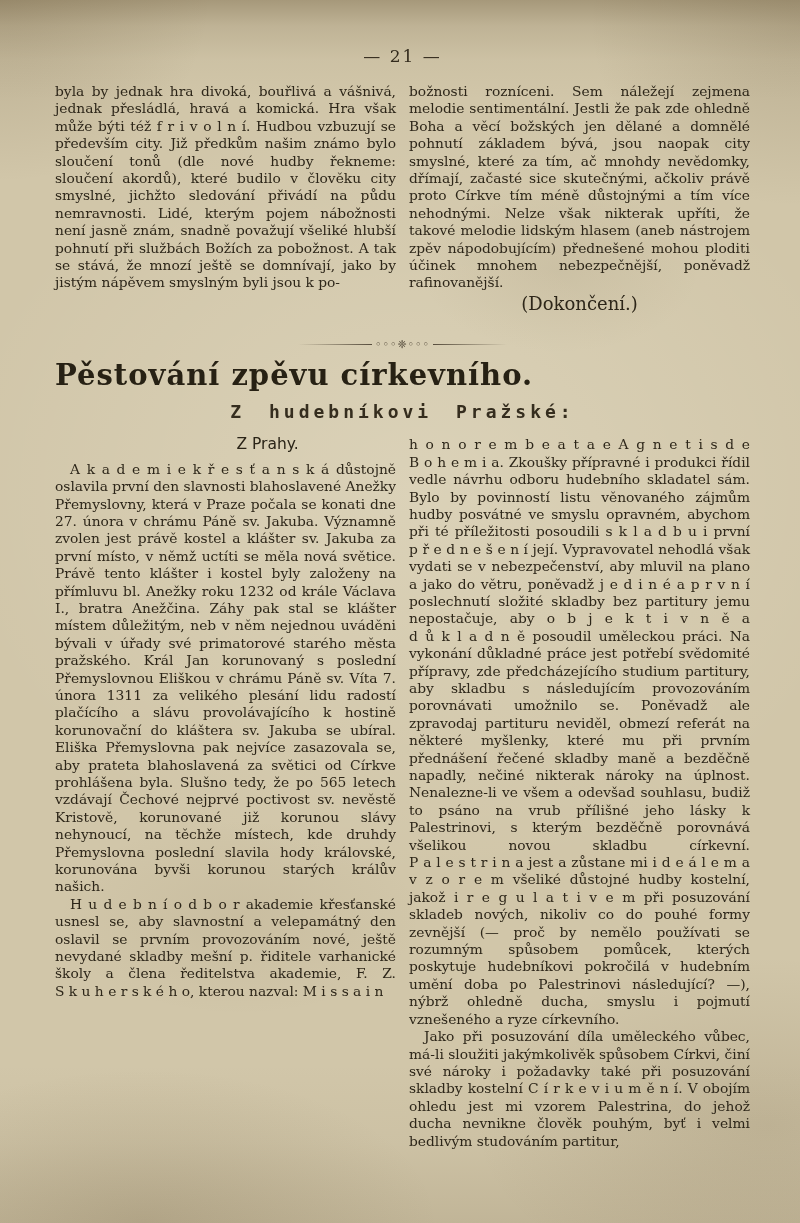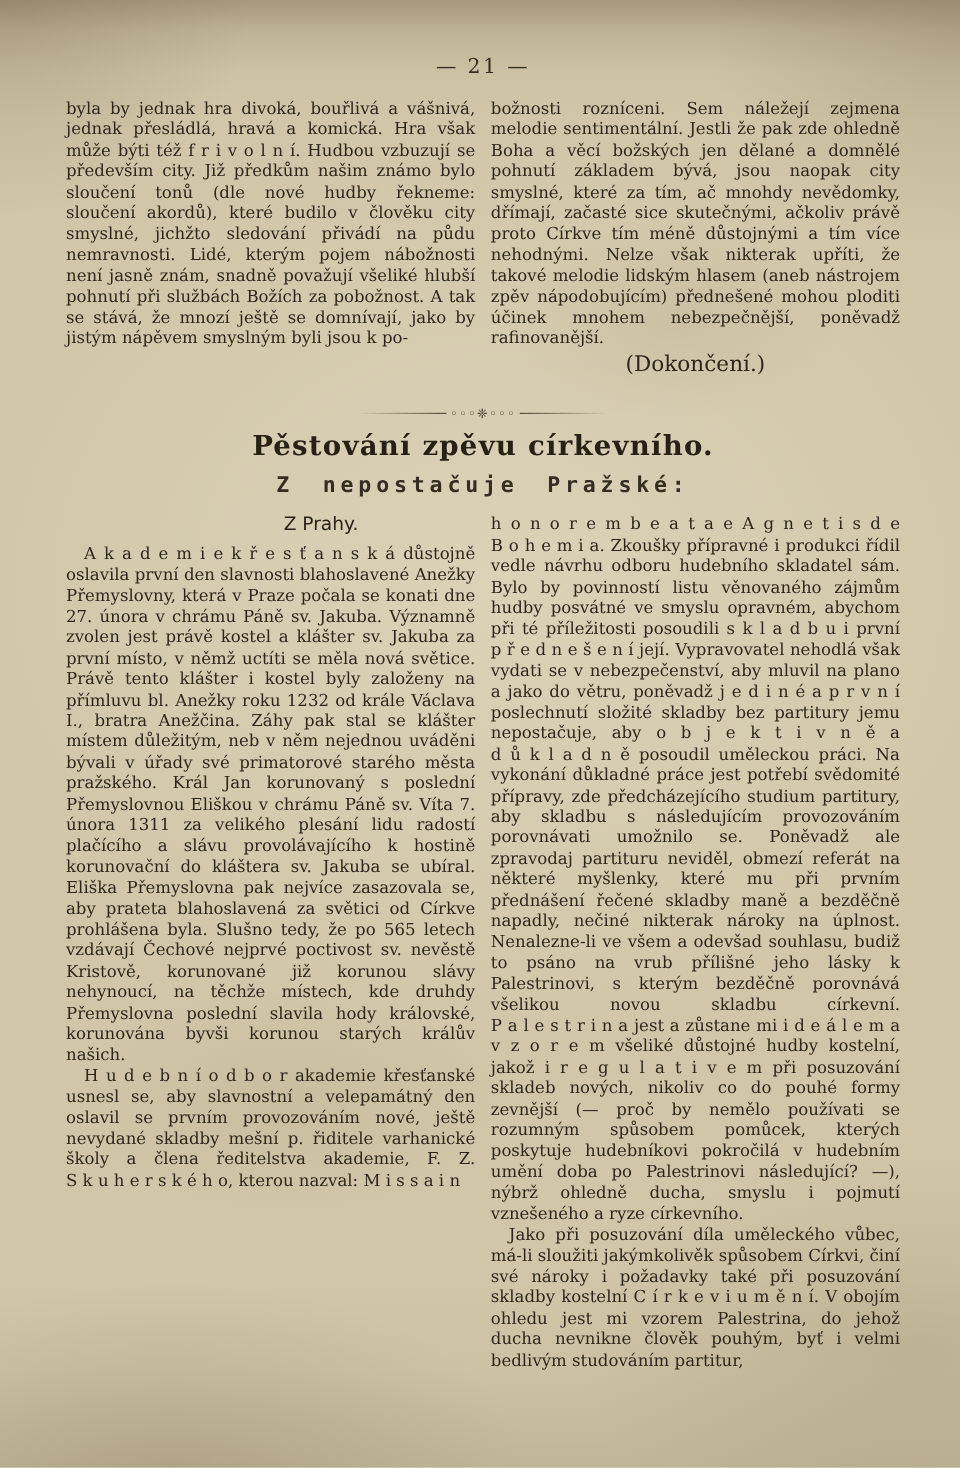--- a/index.html
+++ b/index.html
@@ -25,21 +25,21 @@
   .cols{display:flex;align-items:flex-start;}
   .col{flex:1 1 0;min-width:0;font-size:13.8px;line-height:17.4px;text-align:justify;}
   .col p{margin:0;}
   .col p.ind{text-indent:15px;}
   .vrule{flex:0 0 1px;width:1px;background:#6e6350;margin:0 6px;}
   .endnote{text-align:center;font-size:18px;margin-top:3px;}
   .orn-row{display:flex;align-items:center;justify-content:center;margin:27px 0 8px;color:#4c4334;}
   .orn-line{width:74px;height:1px;background:linear-gradient(90deg, rgba(76,67,52,0), #574d3d);}
   .orn-line.right{background:linear-gradient(90deg, #574d3d, rgba(76,67,52,0));}
   .orn-glyph{font-size:11px;letter-spacing:1px;margin:0 3px;line-height:11px;}
-  .title{text-align:center;font-size:23px;font-weight:bold;letter-spacing:1px;margin:4px 0 9px;color:#272114;}
+  .title{text-align:left;font-size:29px;font-weight:bold;letter-spacing:1px;margin:4px 0 9px;color:#272114;}
   .subtitle{
     text-align:center;font-family:"DejaVu Sans Mono", monospace;font-weight:bold;
     font-size:18px;letter-spacing:4px;word-spacing:9px;margin:0 0 14px;color:#352d1e;
   }
   .loc-heading{
     text-align:center;font-family:"DejaVu Sans", sans-serif;font-weight:normal;
     font-size:15.5px;margin:0 0 7px;position:relative;left:42px;color:#2a2417;
   }
 </style>
 </head>
@@ -61,21 +61,21 @@
       </div>
     </div>
 
     <div class="orn-row">
       <span class="orn-line"></span>
       <span class="orn-glyph">◦◦◦❈◦◦◦</span>
       <span class="orn-line right"></span>
     </div>
 
     <div class="title">Pěstování zpěvu církevního.</div>
-    <div class="subtitle">Z nepostačuje Pražské:</div>
+    <div class="subtitle">Z hudebníkovi Pražské:</div>
 
     <div class="cols">
       <div class="col">
         <div class="loc-heading">Z Prahy.</div>
         <p class="ind">A&nbsp;k&nbsp;a&nbsp;d&nbsp;e&nbsp;m&nbsp;i&nbsp;e k&nbsp;ř&nbsp;e&nbsp;s&nbsp;ť&nbsp;a&nbsp;n&nbsp;s&nbsp;k&nbsp;á důstojně oslavila první den slavnosti blahoslavené Anežky Přemyslovny, která v Praze počala se konati dne 27. února v chrámu Páně sv. Jakuba. Významně zvolen jest právě kostel a klášter sv. Jakuba za první místo, v němž uctíti se měla nová světice. Právě tento klášter i kostel byly založeny na přímluvu bl. Anežky roku 1232 od krále Václava I., bratra Anežčina. Záhy pak stal se klášter místem důležitým, neb v něm nejednou uváděni bývali v úřady své primatorové starého města pražského. Král Jan korunovaný s poslední Přemyslovnou Eliškou v chrámu Páně sv. Víta 7. února 1311 za velikého plesání lidu radostí plačícího a slávu provolávajícího k hostině korunovační do kláštera sv. Jakuba se ubíral. Eliška Přemyslovna pak nejvíce zasazovala se, aby prateta blahoslavená za světici od Církve prohlášena byla. Slušno tedy, že po 565 letech vzdávají Čechové nejprvé poctivost sv. nevěstě Kristově, korunované již korunou slávy nehynoucí, na těchže místech, kde druhdy Přemyslovna poslední slavila hody královské, korunována byvši korunou starých králův našich.</p>
         <p class="ind">H&nbsp;u&nbsp;d&nbsp;e&nbsp;b&nbsp;n&nbsp;í o&nbsp;d&nbsp;b&nbsp;o&nbsp;r akademie křesťanské usnesl se, aby slavnostní a velepamátný den oslavil se prvním provozováním nové, ještě nevydané skladby mešní p. řiditele varhanické školy a člena ředitelstva akademie, F. Z. S&nbsp;k&nbsp;u&nbsp;h&nbsp;e&nbsp;r&nbsp;s&nbsp;k&nbsp;é&nbsp;h&nbsp;o, kterou nazval: M&nbsp;i&nbsp;s&nbsp;s&nbsp;a i&nbsp;n</p>
       </div>
       <div class="vrule"></div>
       <div class="col">
         <p>h&nbsp;o&nbsp;n&nbsp;o&nbsp;r&nbsp;e&nbsp;m b&nbsp;e&nbsp;a&nbsp;t&nbsp;a&nbsp;e A&nbsp;g&nbsp;n&nbsp;e&nbsp;t&nbsp;i&nbsp;s d&nbsp;e B&nbsp;o&nbsp;h&nbsp;e&nbsp;m&nbsp;i&nbsp;a. Zkoušky přípravné i produkci řídil vedle návrhu odboru hudebního skladatel sám. Bylo by povinností listu věnovaného zájmům hudby posvátné ve smyslu opravném, abychom při té příležitosti posoudili s&nbsp;k&nbsp;l&nbsp;a&nbsp;d&nbsp;b&nbsp;u i první p&nbsp;ř&nbsp;e&nbsp;d&nbsp;n&nbsp;e&nbsp;š&nbsp;e&nbsp;n&nbsp;í její. Vypravovatel nehodlá však vydati se v nebezpečenství, aby mluvil na plano a jako do větru, poněvadž j&nbsp;e&nbsp;d&nbsp;i&nbsp;n&nbsp;é a p&nbsp;r&nbsp;v&nbsp;n&nbsp;í poslechnutí složité skladby bez partitury jemu nepostačuje, aby o&nbsp;b&nbsp;j&nbsp;e&nbsp;k&nbsp;t&nbsp;i&nbsp;v&nbsp;n&nbsp;ě a d&nbsp;ů&nbsp;k&nbsp;l&nbsp;a&nbsp;d&nbsp;n&nbsp;ě posoudil uměleckou práci. Na vykonání důkladné práce jest potřebí svědomité přípravy, zde předcházejícího studium partitury, aby skladbu s následujícím provozováním porovnávati umožnilo se. Poněvadž ale zpravodaj partituru neviděl, obmezí referát na některé myšlenky, které mu při prvním přednášení řečené skladby maně a bezděčně napadly, nečiné nikterak nároky na úplnost. Nenalezne-li ve všem a odevšad souhlasu, budiž to psáno na vrub přílišné jeho lásky k Palestrinovi, s kterým bezděčně porovnává všelikou novou skladbu církevní. P&nbsp;a&nbsp;l&nbsp;e&nbsp;s&nbsp;t&nbsp;r&nbsp;i&nbsp;n&nbsp;a jest a zůstane mi i&nbsp;d&nbsp;e&nbsp;á&nbsp;l&nbsp;e&nbsp;m a v&nbsp;z&nbsp;o&nbsp;r&nbsp;e&nbsp;m všeliké důstojné hudby kostelní, jakož i r&nbsp;e&nbsp;g&nbsp;u&nbsp;l&nbsp;a&nbsp;t&nbsp;i&nbsp;v&nbsp;e&nbsp;m při posuzování skladeb nových, nikoliv co do pouhé formy zevnější (— proč by nemělo používati se rozumným spůsobem pomůcek, kterých poskytuje hudebníkovi pokročilá v hudebním umění doba po Palestrinovi následující? —), nýbrž ohledně ducha, smyslu i pojmutí vznešeného a ryze církevního.</p>

